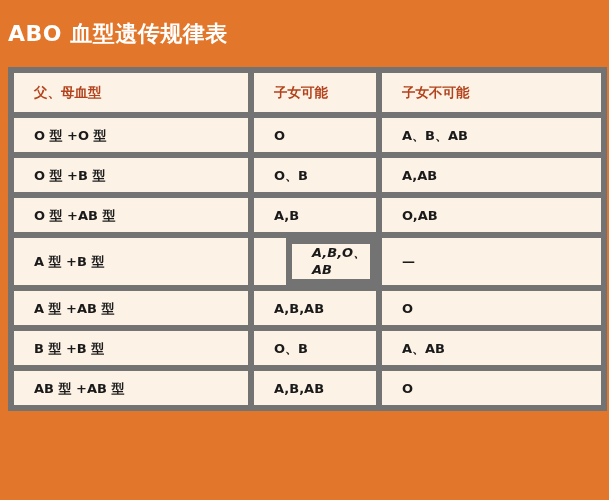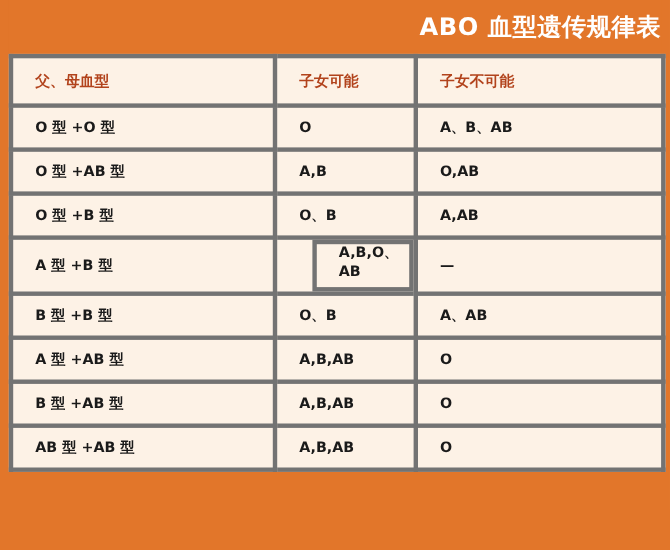--- a/index.html
+++ b/index.html
@@ -15,45 +15,45 @@
   }
   .page {
     position: relative;
     width: 609px;
     height: 500px;
     background: #e2762a;
     box-sizing: border-box;
     padding: 0 8px;
   }
   .title-bar {
-    height: 49px;
+    height: 67px;
     display: flex;
     align-items: center;
-    justify-content: flex-end;
+    justify-content: flex-start;
     background: #e2762a;
   }
   .title-text {
     font-family: "DejaVu Sans", "Liberation Sans", sans-serif;
     font-size: 22px;
     font-weight: bold;
     color: #ffffff;
     letter-spacing: 0.5px;
   }
   table.abo {
     width: 593px;
     border-collapse: collapse;
     background: #fdf2e6;
     table-layout: fixed;
   }
   table.abo col.c1 { width: 240px; }
   table.abo col.c2 { width: 128px; }
   table.abo col.c3 { width: 225px; }
 
   table.abo th, table.abo td {
-    border: 4px solid #737373;
+    border: 6px solid #737373;
     padding: 0 20px;
     text-align: left;
     vertical-align: middle;
     font-size: 13px;
     color: #1a1a1a;
     font-weight: bold;
     box-sizing: border-box;
   }
   table.abo thead th {
     height: 45px;
@@ -66,20 +66,21 @@
     height: 40px;
     line-height: 17px;
     margin-left: 32px;
   }
   table.abo tbody tr.tall td {
     height: 47px;
   }
   .cell-wrap {
     display: block;
     white-space: pre-line;
+    font-style: italic;
   }
   .dash {
     letter-spacing: 0;
   }
 </style>
 </head>
 <body>
 
 <div class="page">
 
@@ -100,48 +101,43 @@
         <th>子女不可能</th>
       </tr>
     </thead>
     <tbody>
       <tr>
         <td>O 型 +O 型</td>
         <td>O</td>
         <td>A、B、AB</td>
       </tr>
       <tr>
+        <td>O 型 +B 型</td>
+        <td>O、B</td>
+        <td>A,AB</td>
+      </tr>
+      <tr>
         <td>O 型 +AB 型</td>
         <td>A,B</td>
         <td>O,AB</td>
-      </tr>
-      <tr>
-        <td>O 型 +B 型</td>
-        <td>O、B</td>
-        <td>A,AB</td>
       </tr>
       <tr class="tall">
         <td>A 型 +B 型</td>
         <td class="cell-wrap">A,B,O、AB</td>
         <td class="dash">—</td>
       </tr>
       <tr>
-        <td>B 型 +B 型</td>
-        <td>O、B</td>
-        <td>A、AB</td>
-      </tr>
-      <tr>
         <td>A 型 +AB 型</td>
         <td>A,B,AB</td>
         <td>O</td>
       </tr>
       <tr>
-        <td>B 型 +AB 型</td>
-        <td>A,B,AB</td>
-        <td>O</td>
+        <td>B 型 +B 型</td>
+        <td>O、B</td>
+        <td>A、AB</td>
       </tr>
       <tr>
         <td>AB 型 +AB 型</td>
         <td>A,B,AB</td>
         <td>O</td>
       </tr>
     </tbody>
   </table>
 
 </div>

